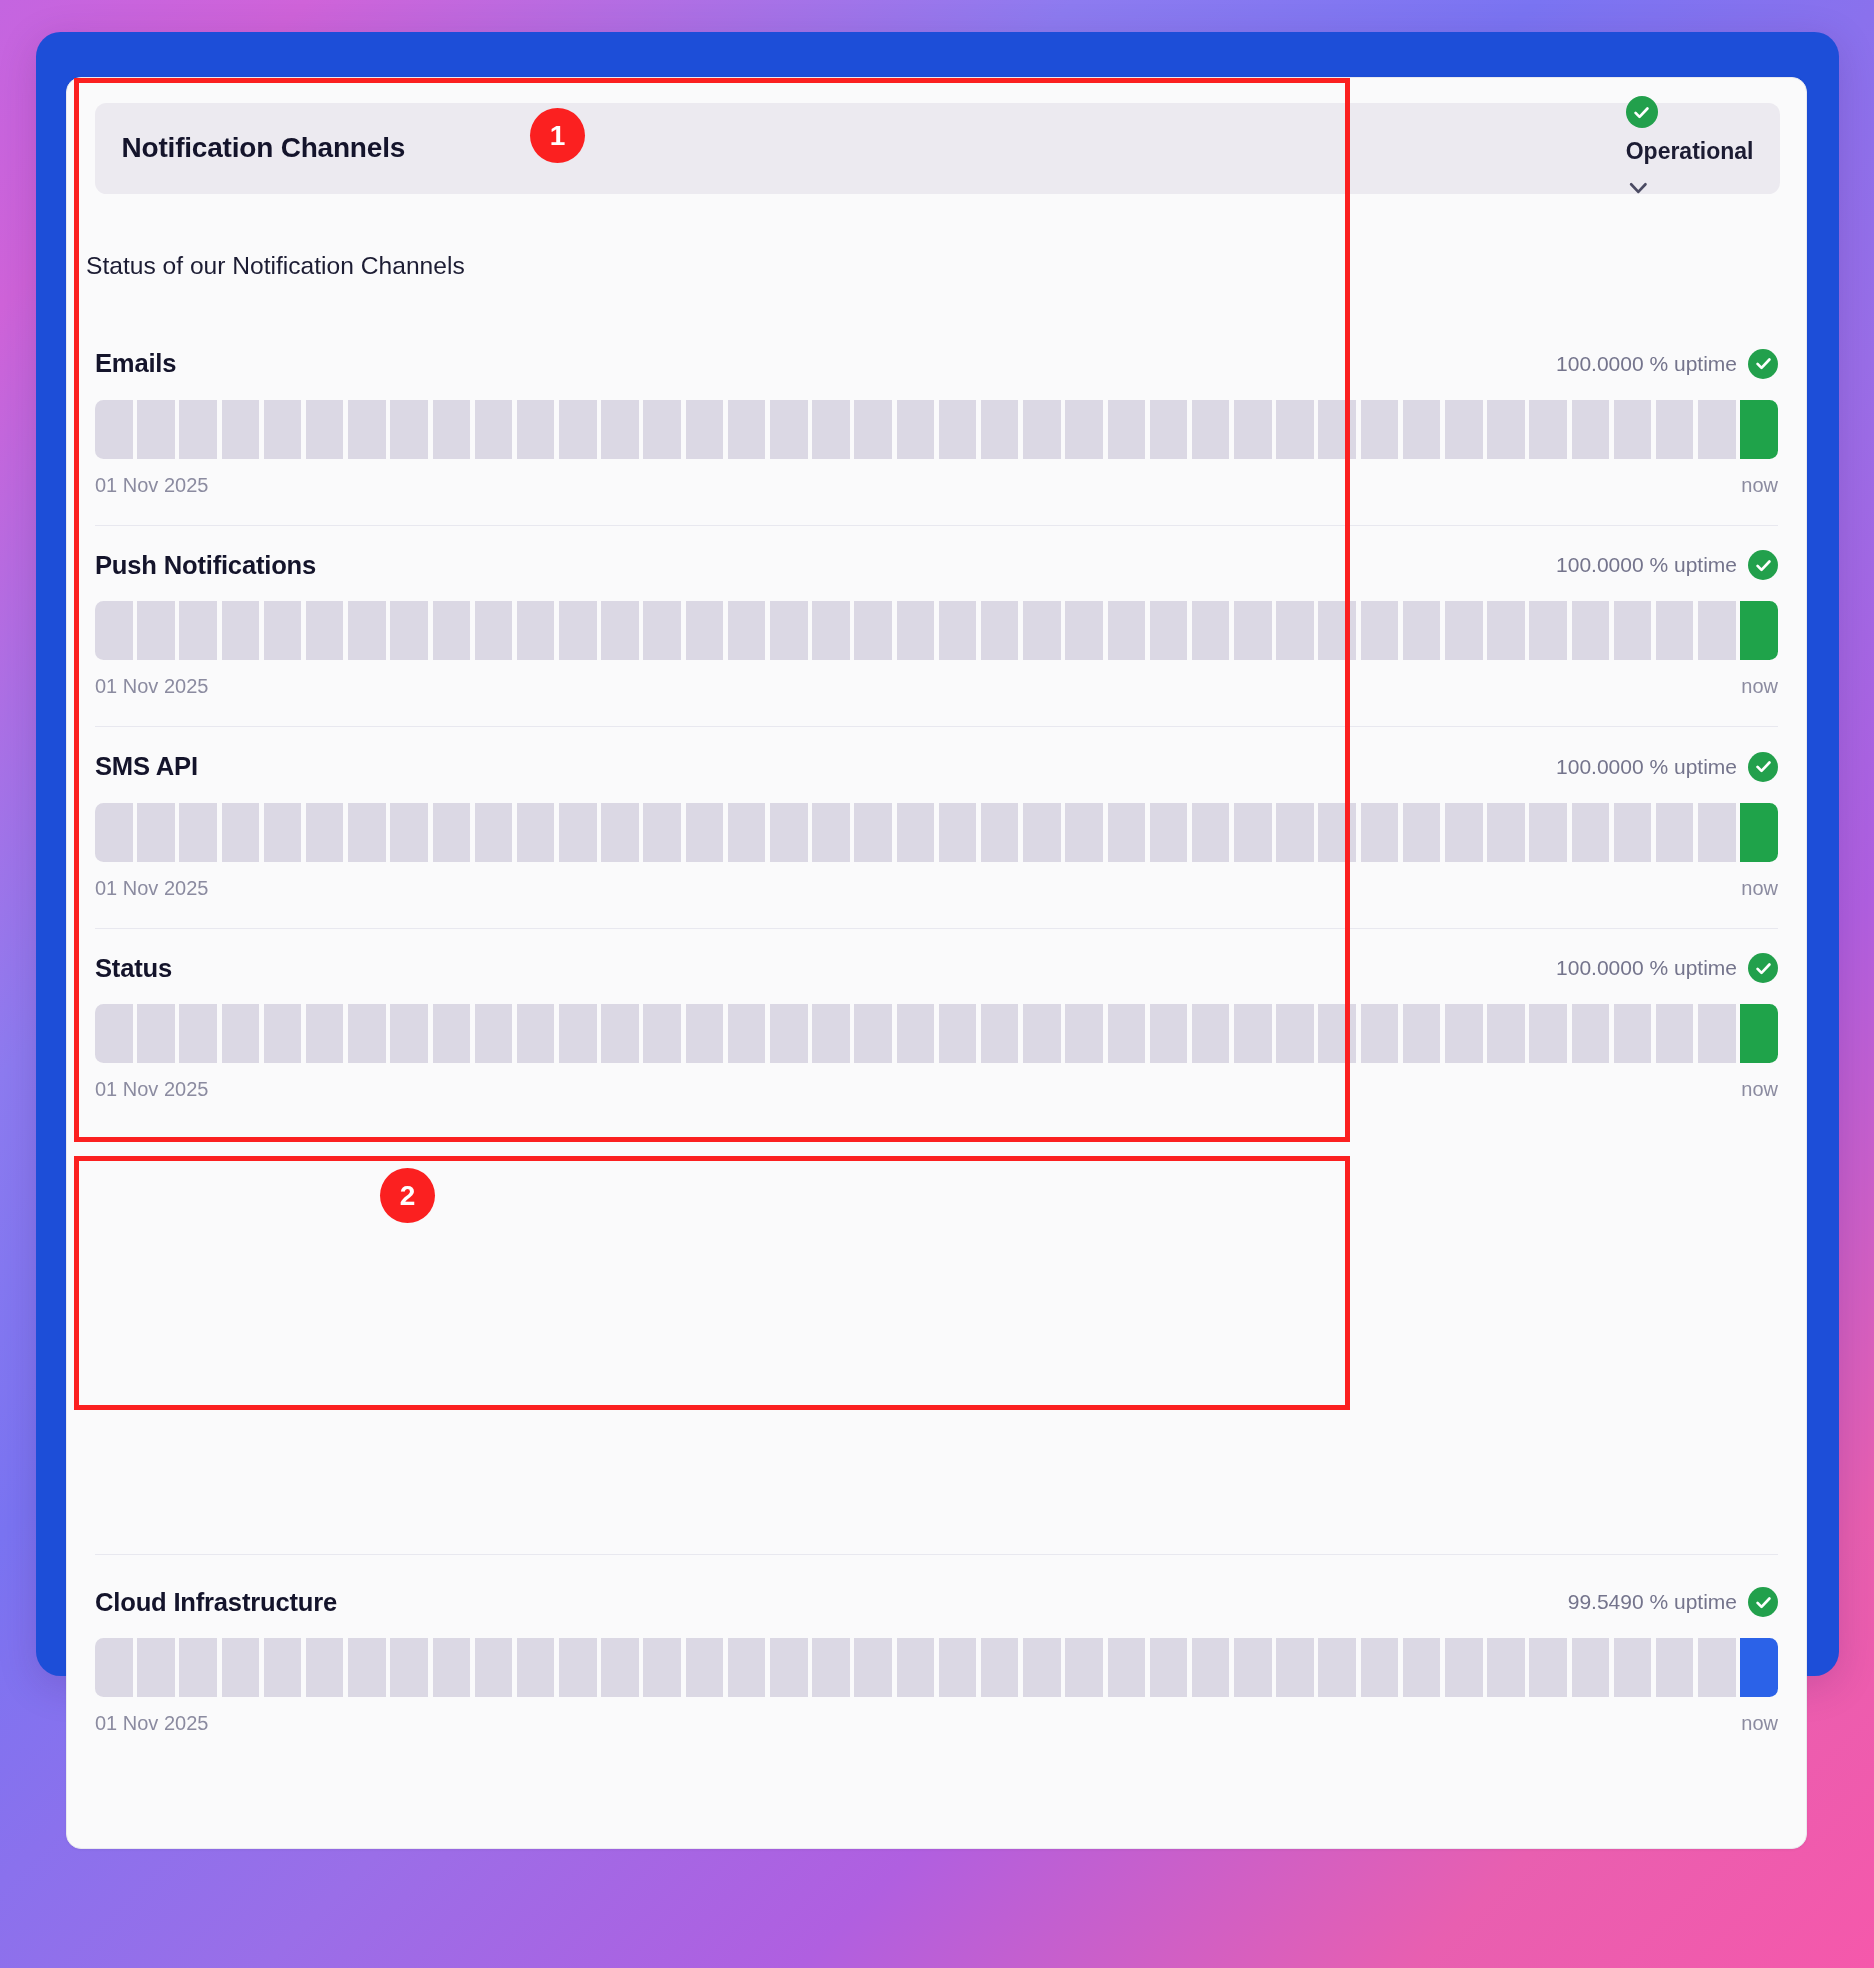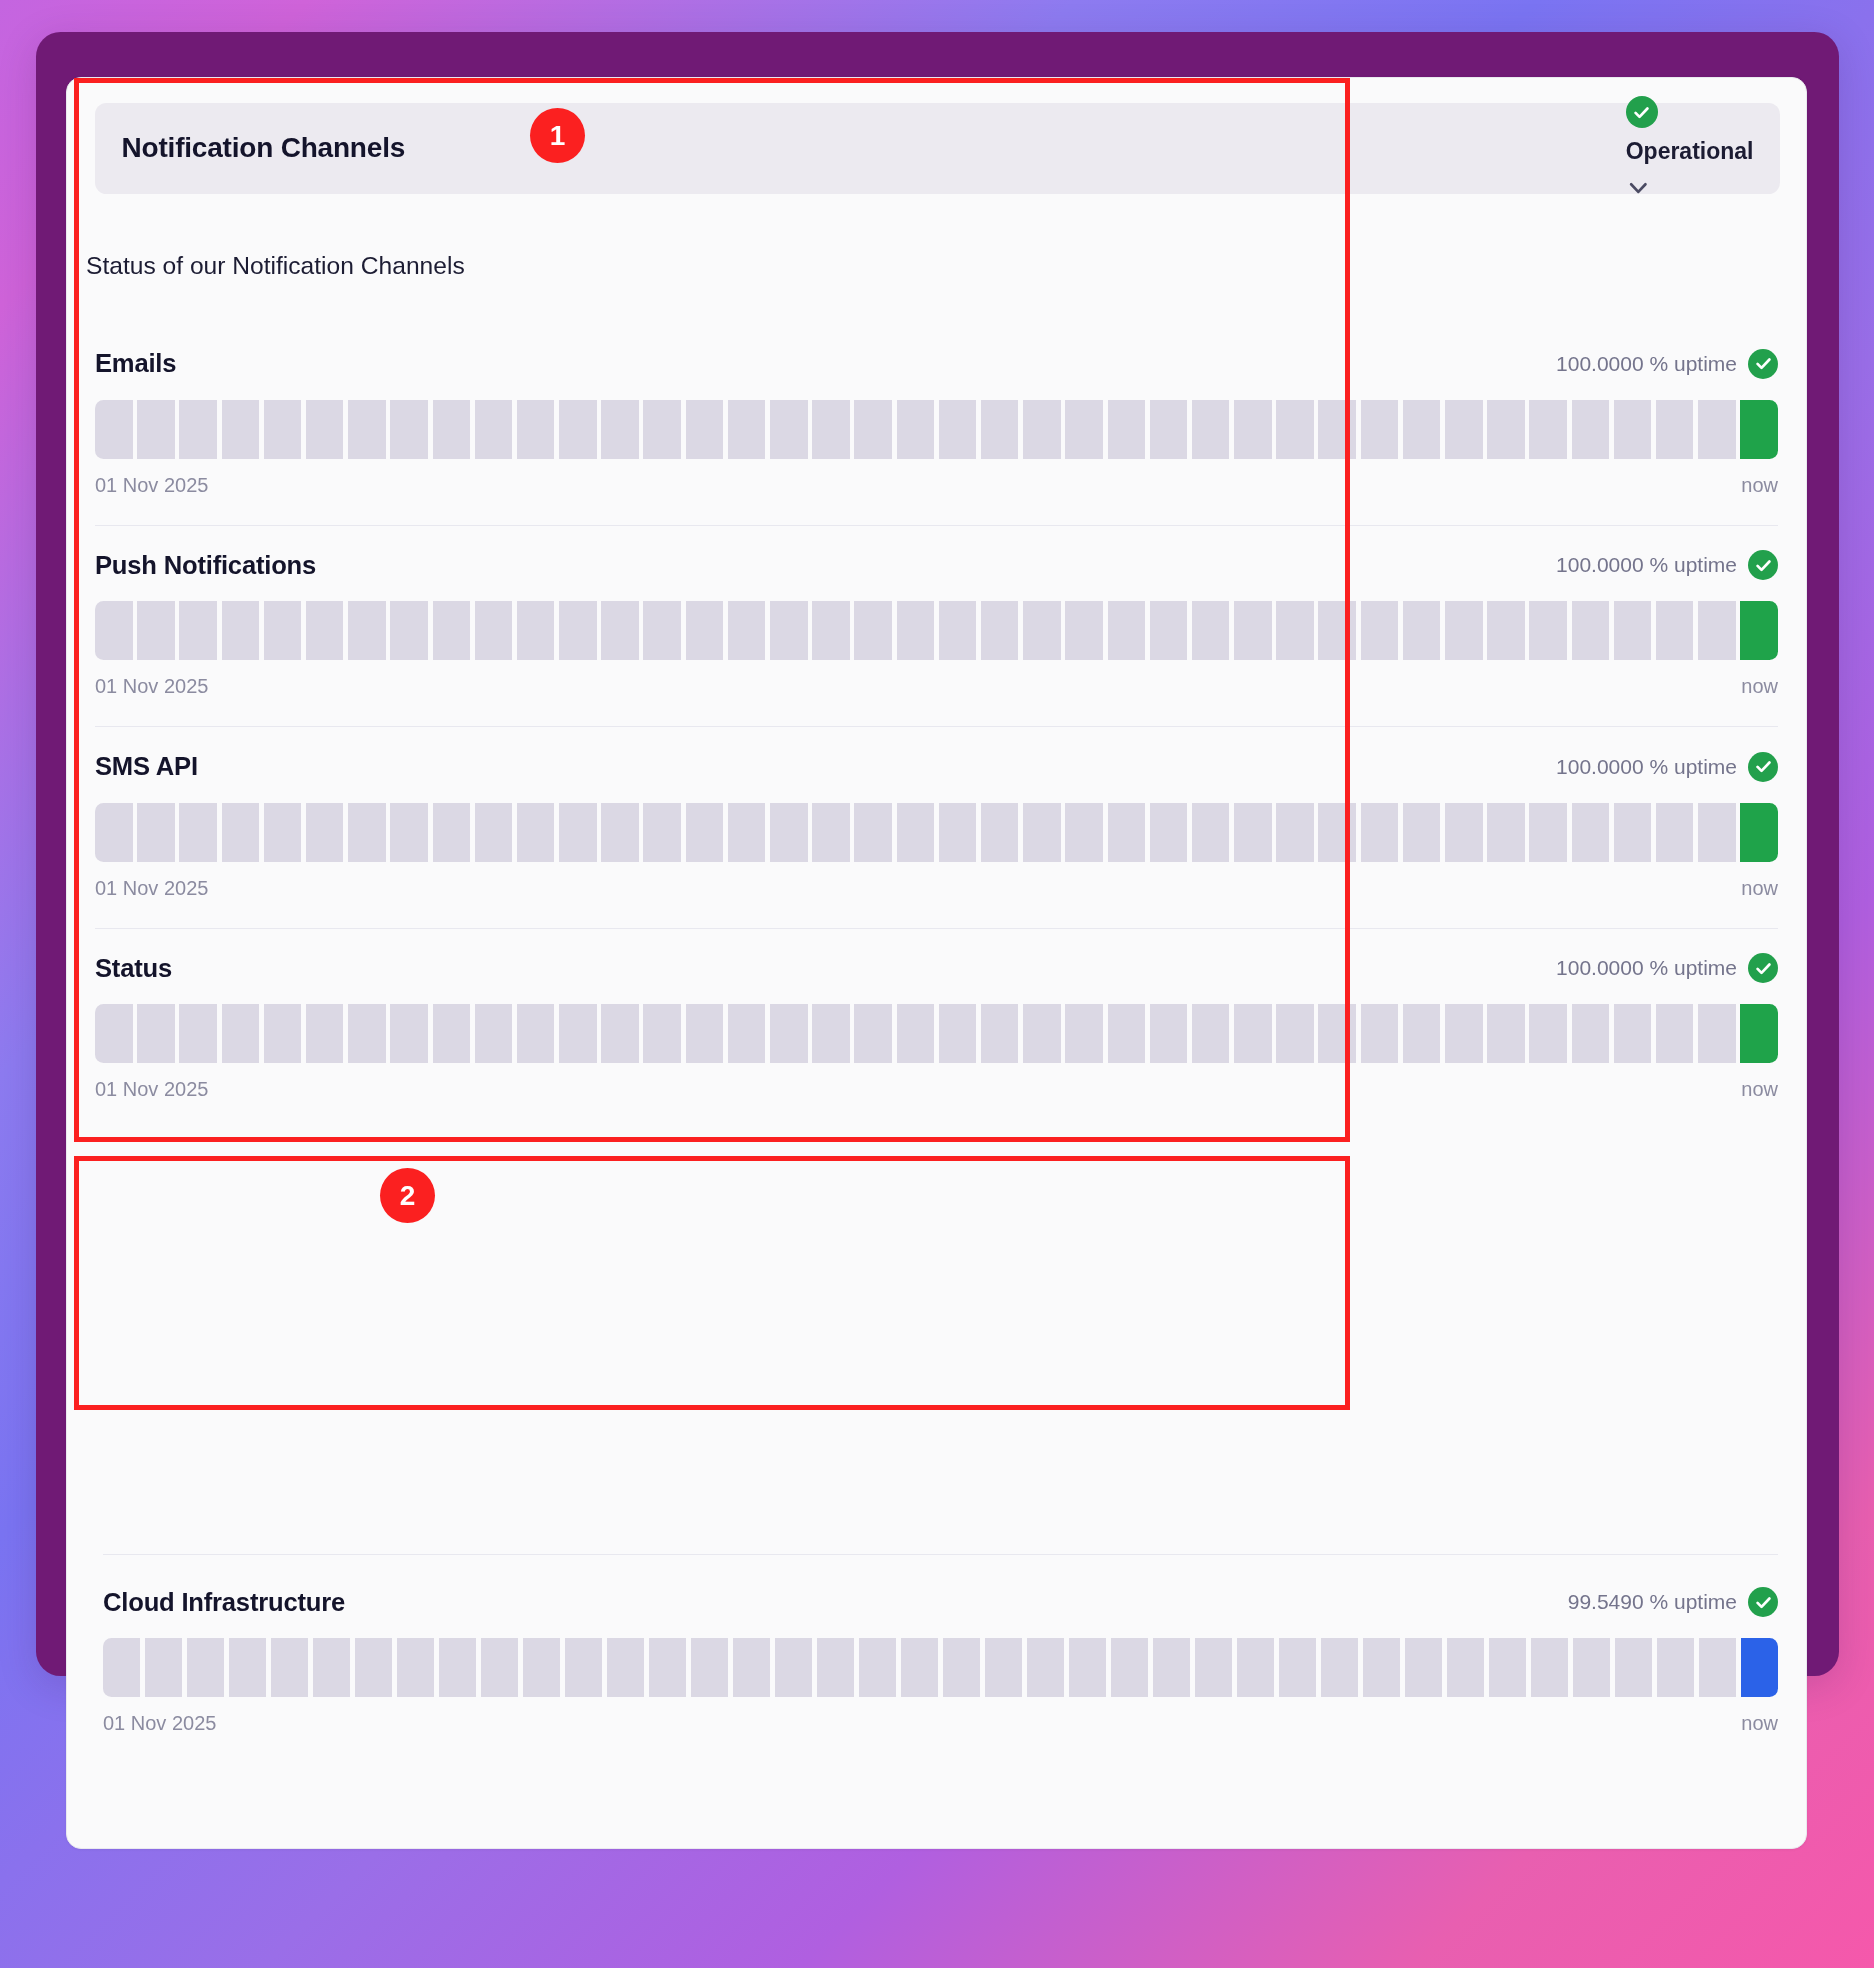--- a/index.html
+++ b/index.html
@@ -23,21 +23,21 @@
     overflow: hidden;
   }
 
   
   .page-card {
     position: absolute;
     left: 36px;
     top: 32px;
     width: 1803px;
     height: 1644px;
-    background: #701a75;
+    background: #1d4ed8;
     border-radius: 24.6px;
     box-shadow: 0 9.5px 38px rgba(60,20,90,.18);
   }
 
   
   .status-card {
     position: absolute;
     left: 30px;
     top: 45px;
     width: 1741px;
@@ -183,21 +183,20 @@
   .infra-section {
     position: absolute;
     left: 0;
     top: 1476px;
     width: 100%;
     padding: 0 28px;
   }
   .infra-inner {
     border-top: 0.9px solid #e8e8ef;
     padding: 32px 0 0 0;
-    margin-left: 8px;
   }
 
   
   .annot-box {
     position: absolute;
     border: 5.7px solid #fb2020;
     pointer-events: none;
     z-index: 40;
   }
   #annot-box-1 { left: 74px;  top: 78px;   width: 1276px; height: 1064px; }

